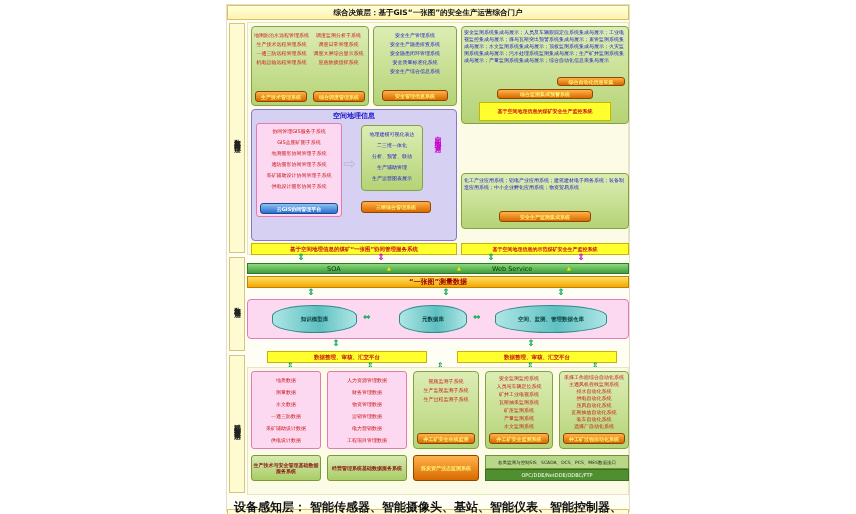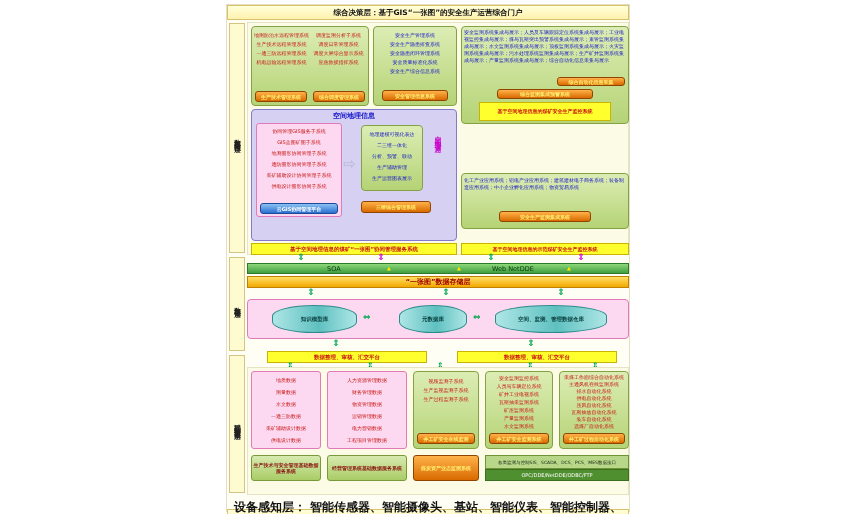--- a/index.html
+++ b/index.html
@@ -124,26 +124,26 @@
   <div class="obtn abs" style="left:272px;top:206px;width:92px;height:11px">安全生产监测集成系统</div>
   <div class="ylabel abs" style="left:234px;top:238px;width:168px;height:12px">基于空间地理信息的示范煤矿安全生产监控系统</div>
 
   <span class="arr abs" style="left:70px;top:248px">⇕</span>
   <span class="arr arrm abs" style="left:150px;top:248px">⇕</span>
   <span class="arr abs" style="left:260px;top:248px">⇕</span>
   <span class="arr arrm abs" style="left:350px;top:248px">⇕</span>
 
   <div class="soa abs" style="left:20px;top:258px;width:382px;height:11px"></div>
   <span class="soatxt abs" style="left:100px;top:260px">SOA</span>
-  <span class="soatxt abs" style="left:265px;top:260px">Web NetDDE</span>
+  <span class="soatxt abs" style="left:265px;top:260px">Web Service</span>
   <span class="tri abs" style="left:160px;top:261px">▲</span>
   <span class="tri abs" style="left:230px;top:261px">▲</span>
   <span class="tri abs" style="left:340px;top:261px">▲</span>
 
-  <div class="goldbar abs" style="left:20px;top:271px;width:382px;height:12px">“一张图”数据存储层</div>
+  <div class="goldbar abs" style="left:20px;top:271px;width:382px;height:12px">“一张图”测量数据</div>
 
   <span class="arr abs" style="left:80px;top:283px">⇕</span>
   <span class="arr abs" style="left:215px;top:283px">⇕</span>
   <span class="arr abs" style="left:330px;top:283px">⇕</span>
 
   <div class="pinkbox abs" style="left:20px;top:294px;width:382px;height:40px;border-radius:4px"></div>
   <div class="cyl abs" style="left:45px;top:300px;width:85px;height:28px">知识模型库</div>
   <span class="arr abs" style="left:136px;top:308px">⇔</span>
   <div class="cyl abs" style="left:172px;top:300px;width:68px;height:28px">元数据库</div>
   <span class="arr abs" style="left:246px;top:308px">⇔</span>

